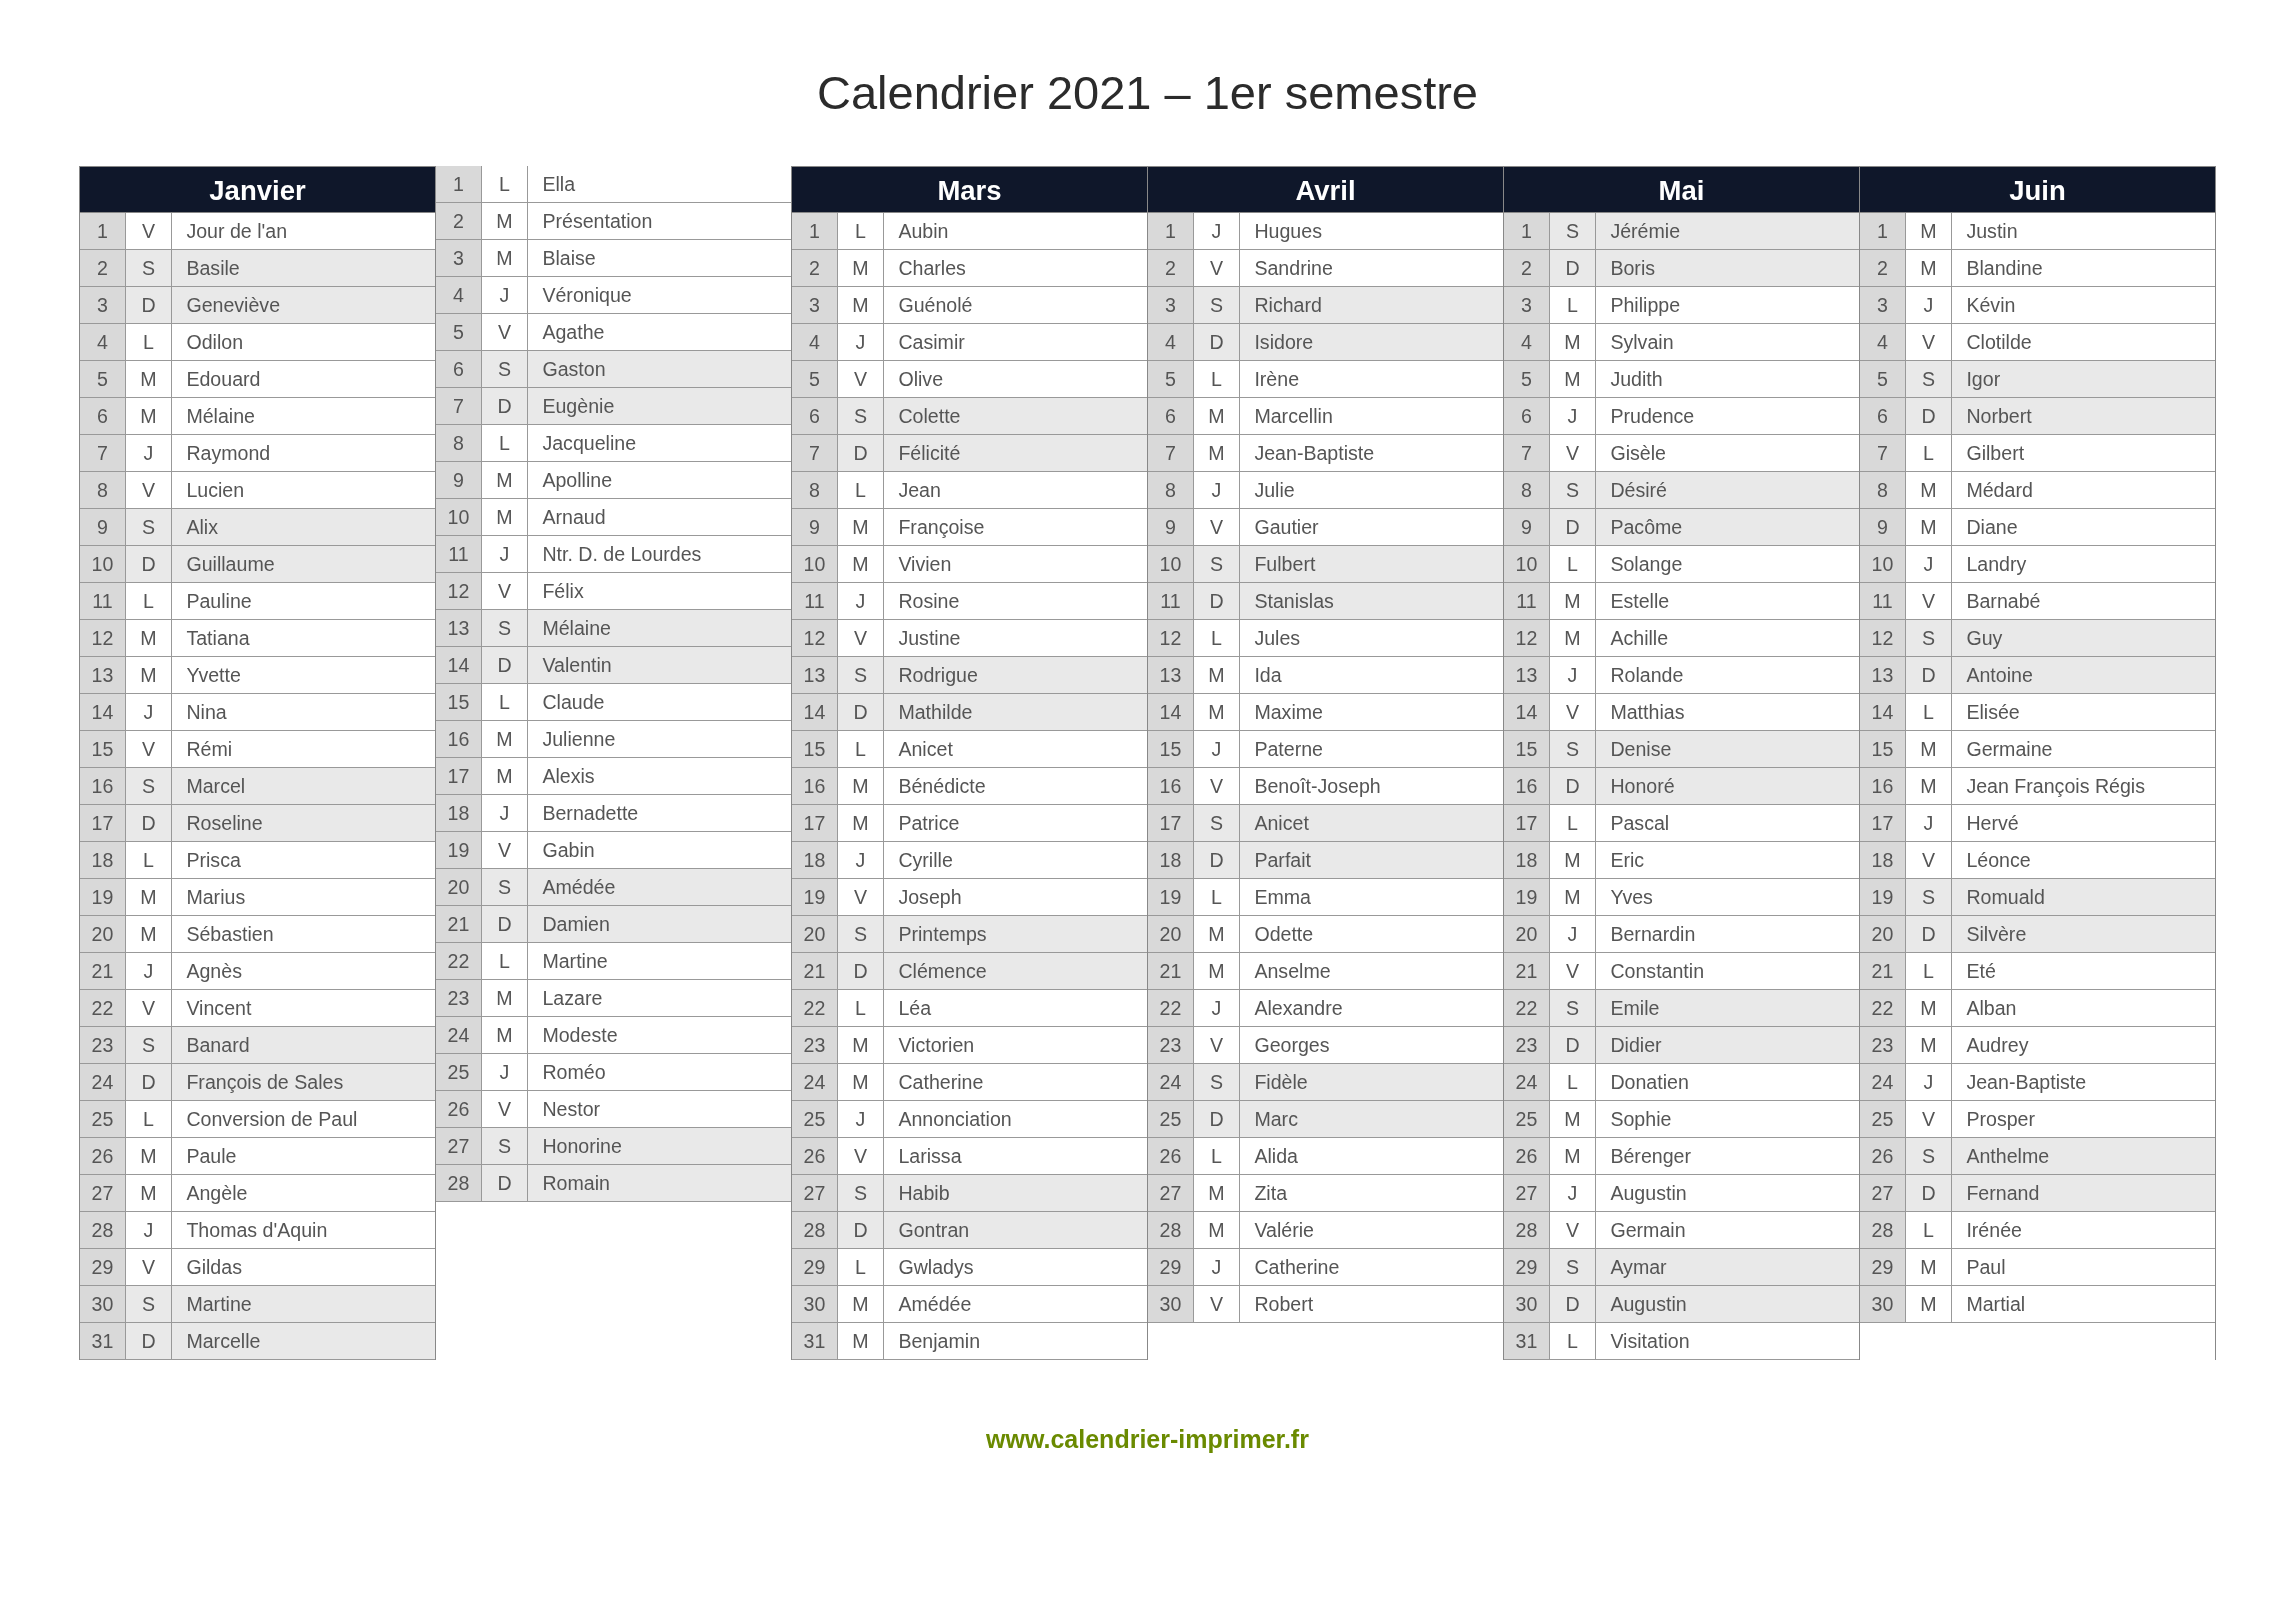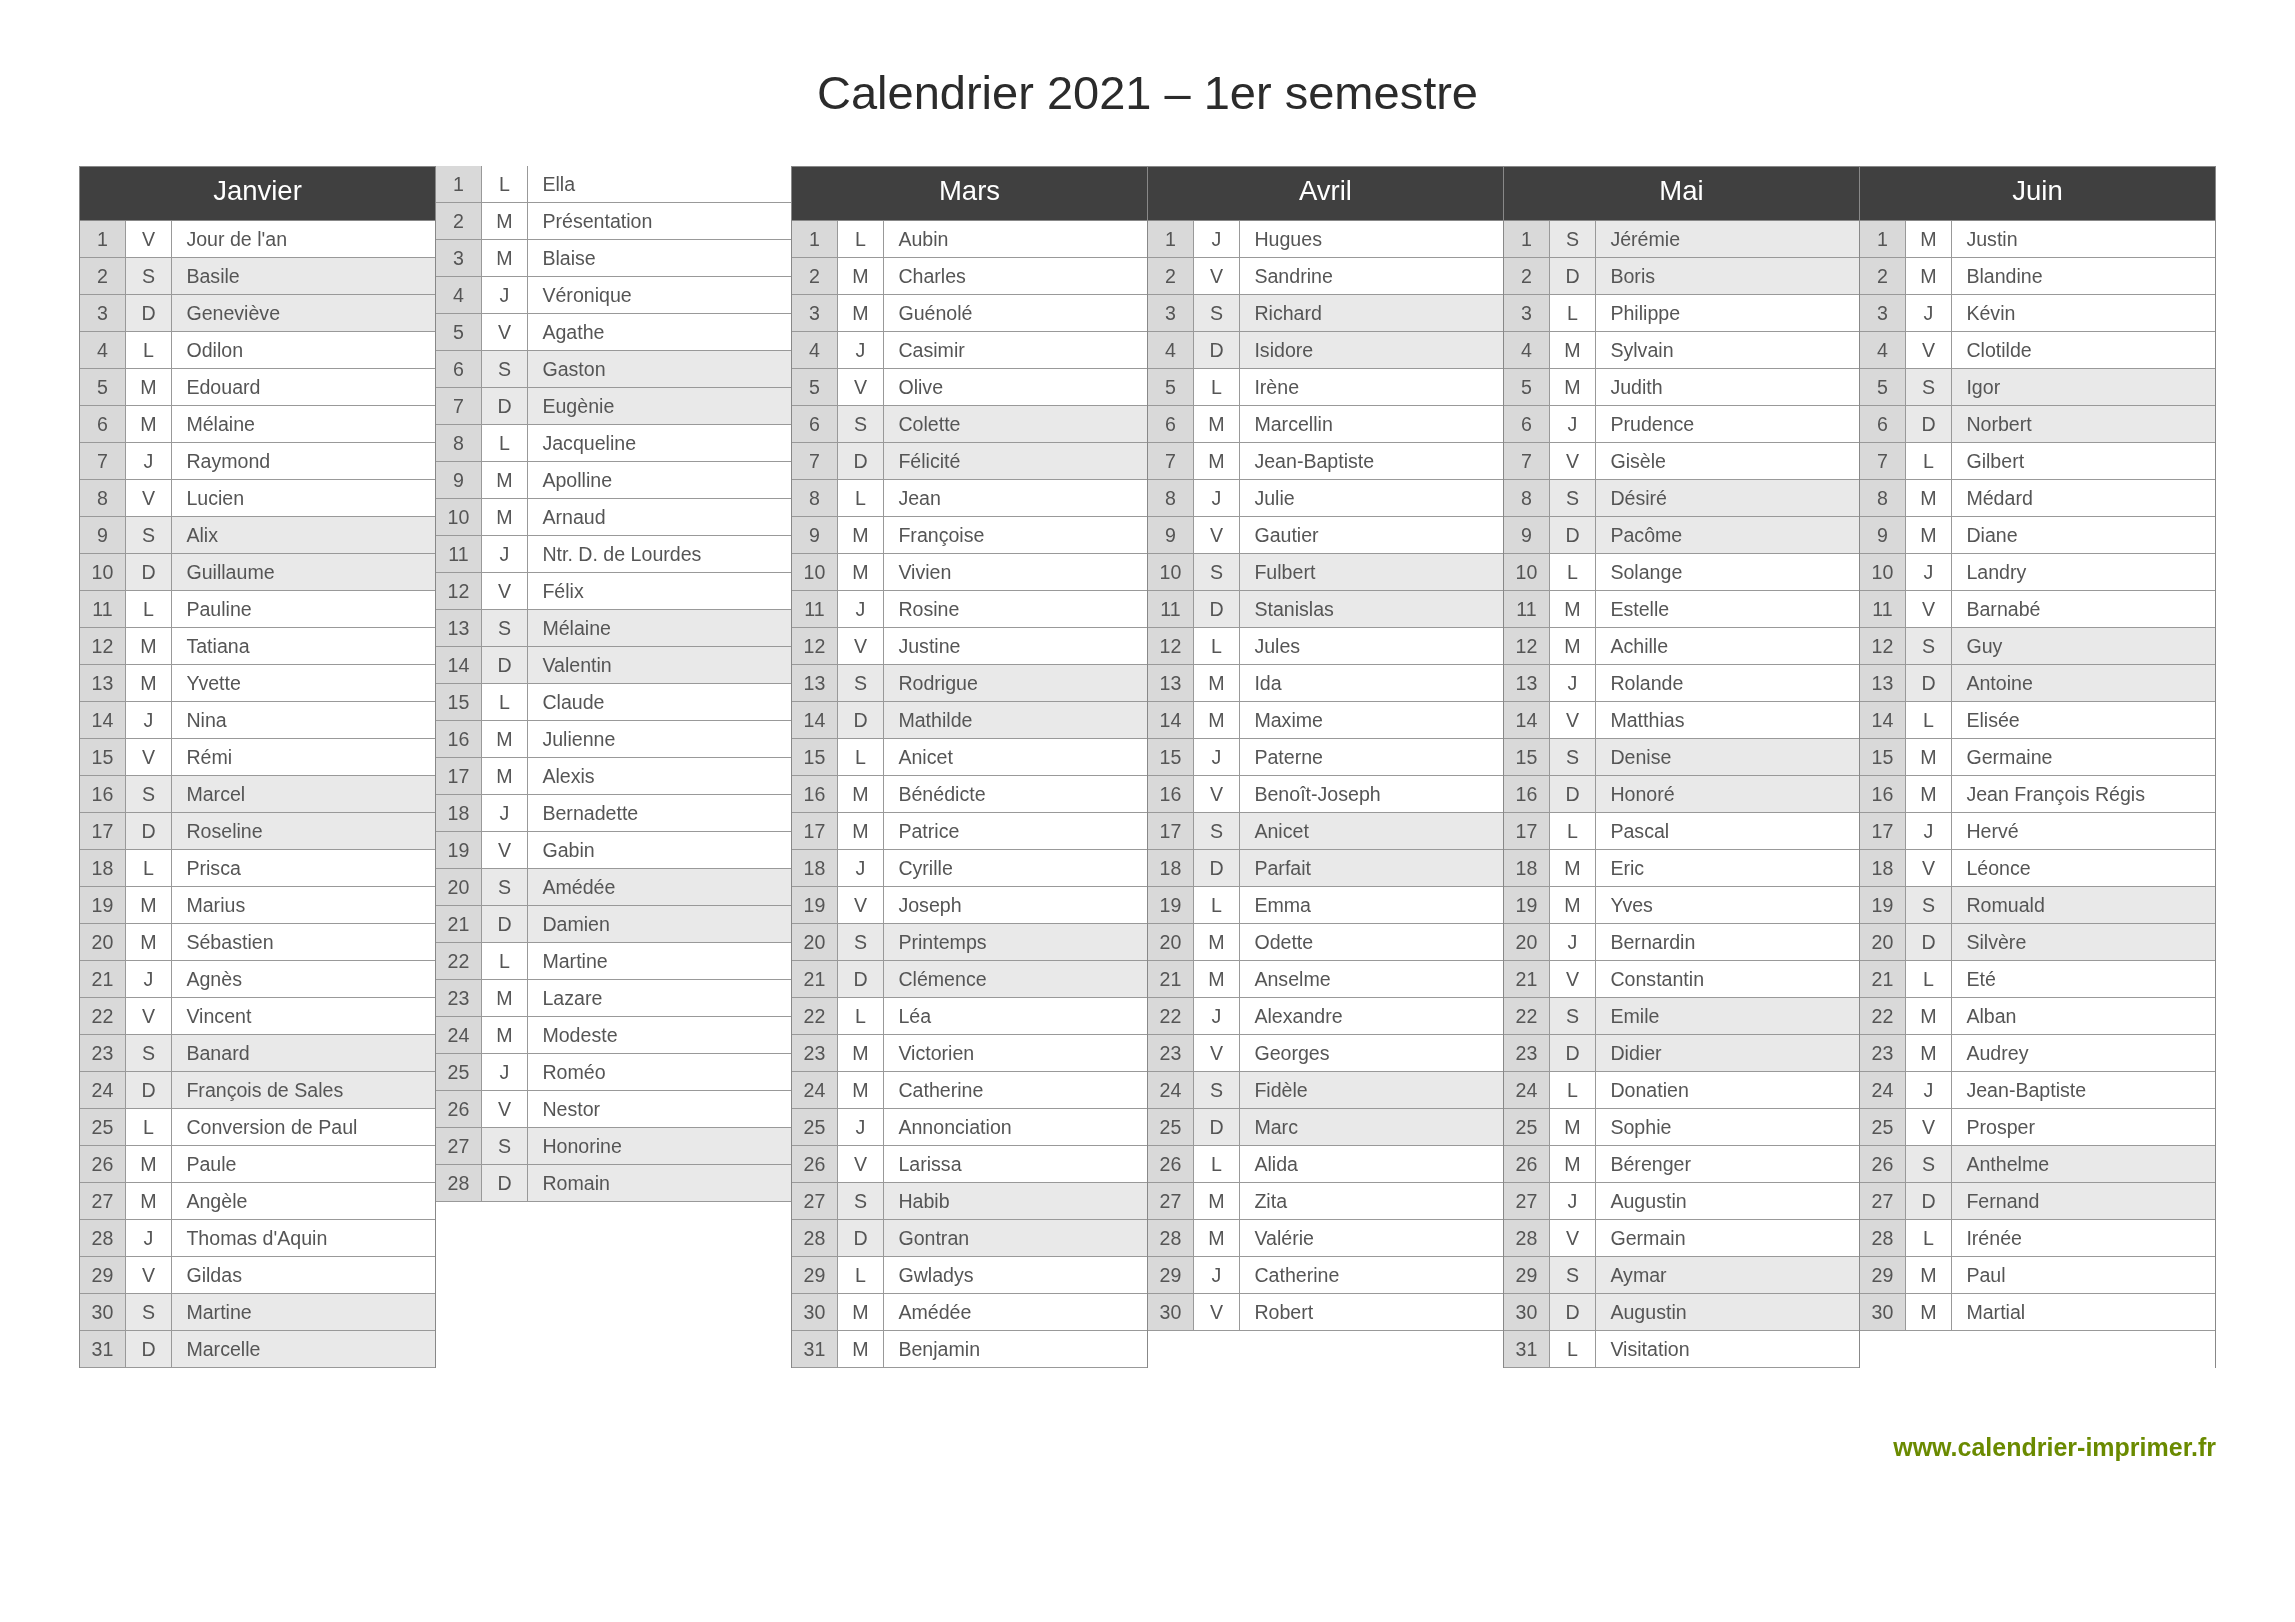--- a/index.html
+++ b/index.html
@@ -22,27 +22,27 @@
   .cal-wrap {
     display: flex;
     gap: 0;
     border-left: 1.3px solid #888;
   }
   .month {
     flex: 1 1 0;
     border-right: 1.3px solid #888;
   }
   .month-header {
-    background: #404040;
+    background: #0f172a;
     color: #fff;
     font-size: 27.5px;
-    font-weight: normal;
+    font-weight: bold;
     text-align: center;
     line-height: 47px;
-    height: 55px;
+    height: 47px;
     border-top: 1.3px solid #888;
     border-bottom: 1.3px solid #888;
   }
   .day-row {
     display: flex;
     height: 37px;
     border-bottom: 1.3px solid #999;
     font-size: 19.6px;
   }
   .day-row .num {
@@ -60,21 +60,21 @@
   }
   .day-row .saint {
     flex:1;
     display:flex; align-items:center;
     padding-left: 14.4px;
     color:#555;
   }
   .day-row.weekend .dow,
   .day-row.weekend .saint { background: #e9e9e9; }
   .footer {
-    text-align:right;
+    text-align:center;
     margin-top: 65px;
     font-size: 25px;
     font-weight: bold;
   }
   .footer a { color:#6a8a00; text-decoration:none; }
 </style>
 </head>
 <body>
 
 <h1 class="title">Calendrier 2021 – 1er semestre</h1>

